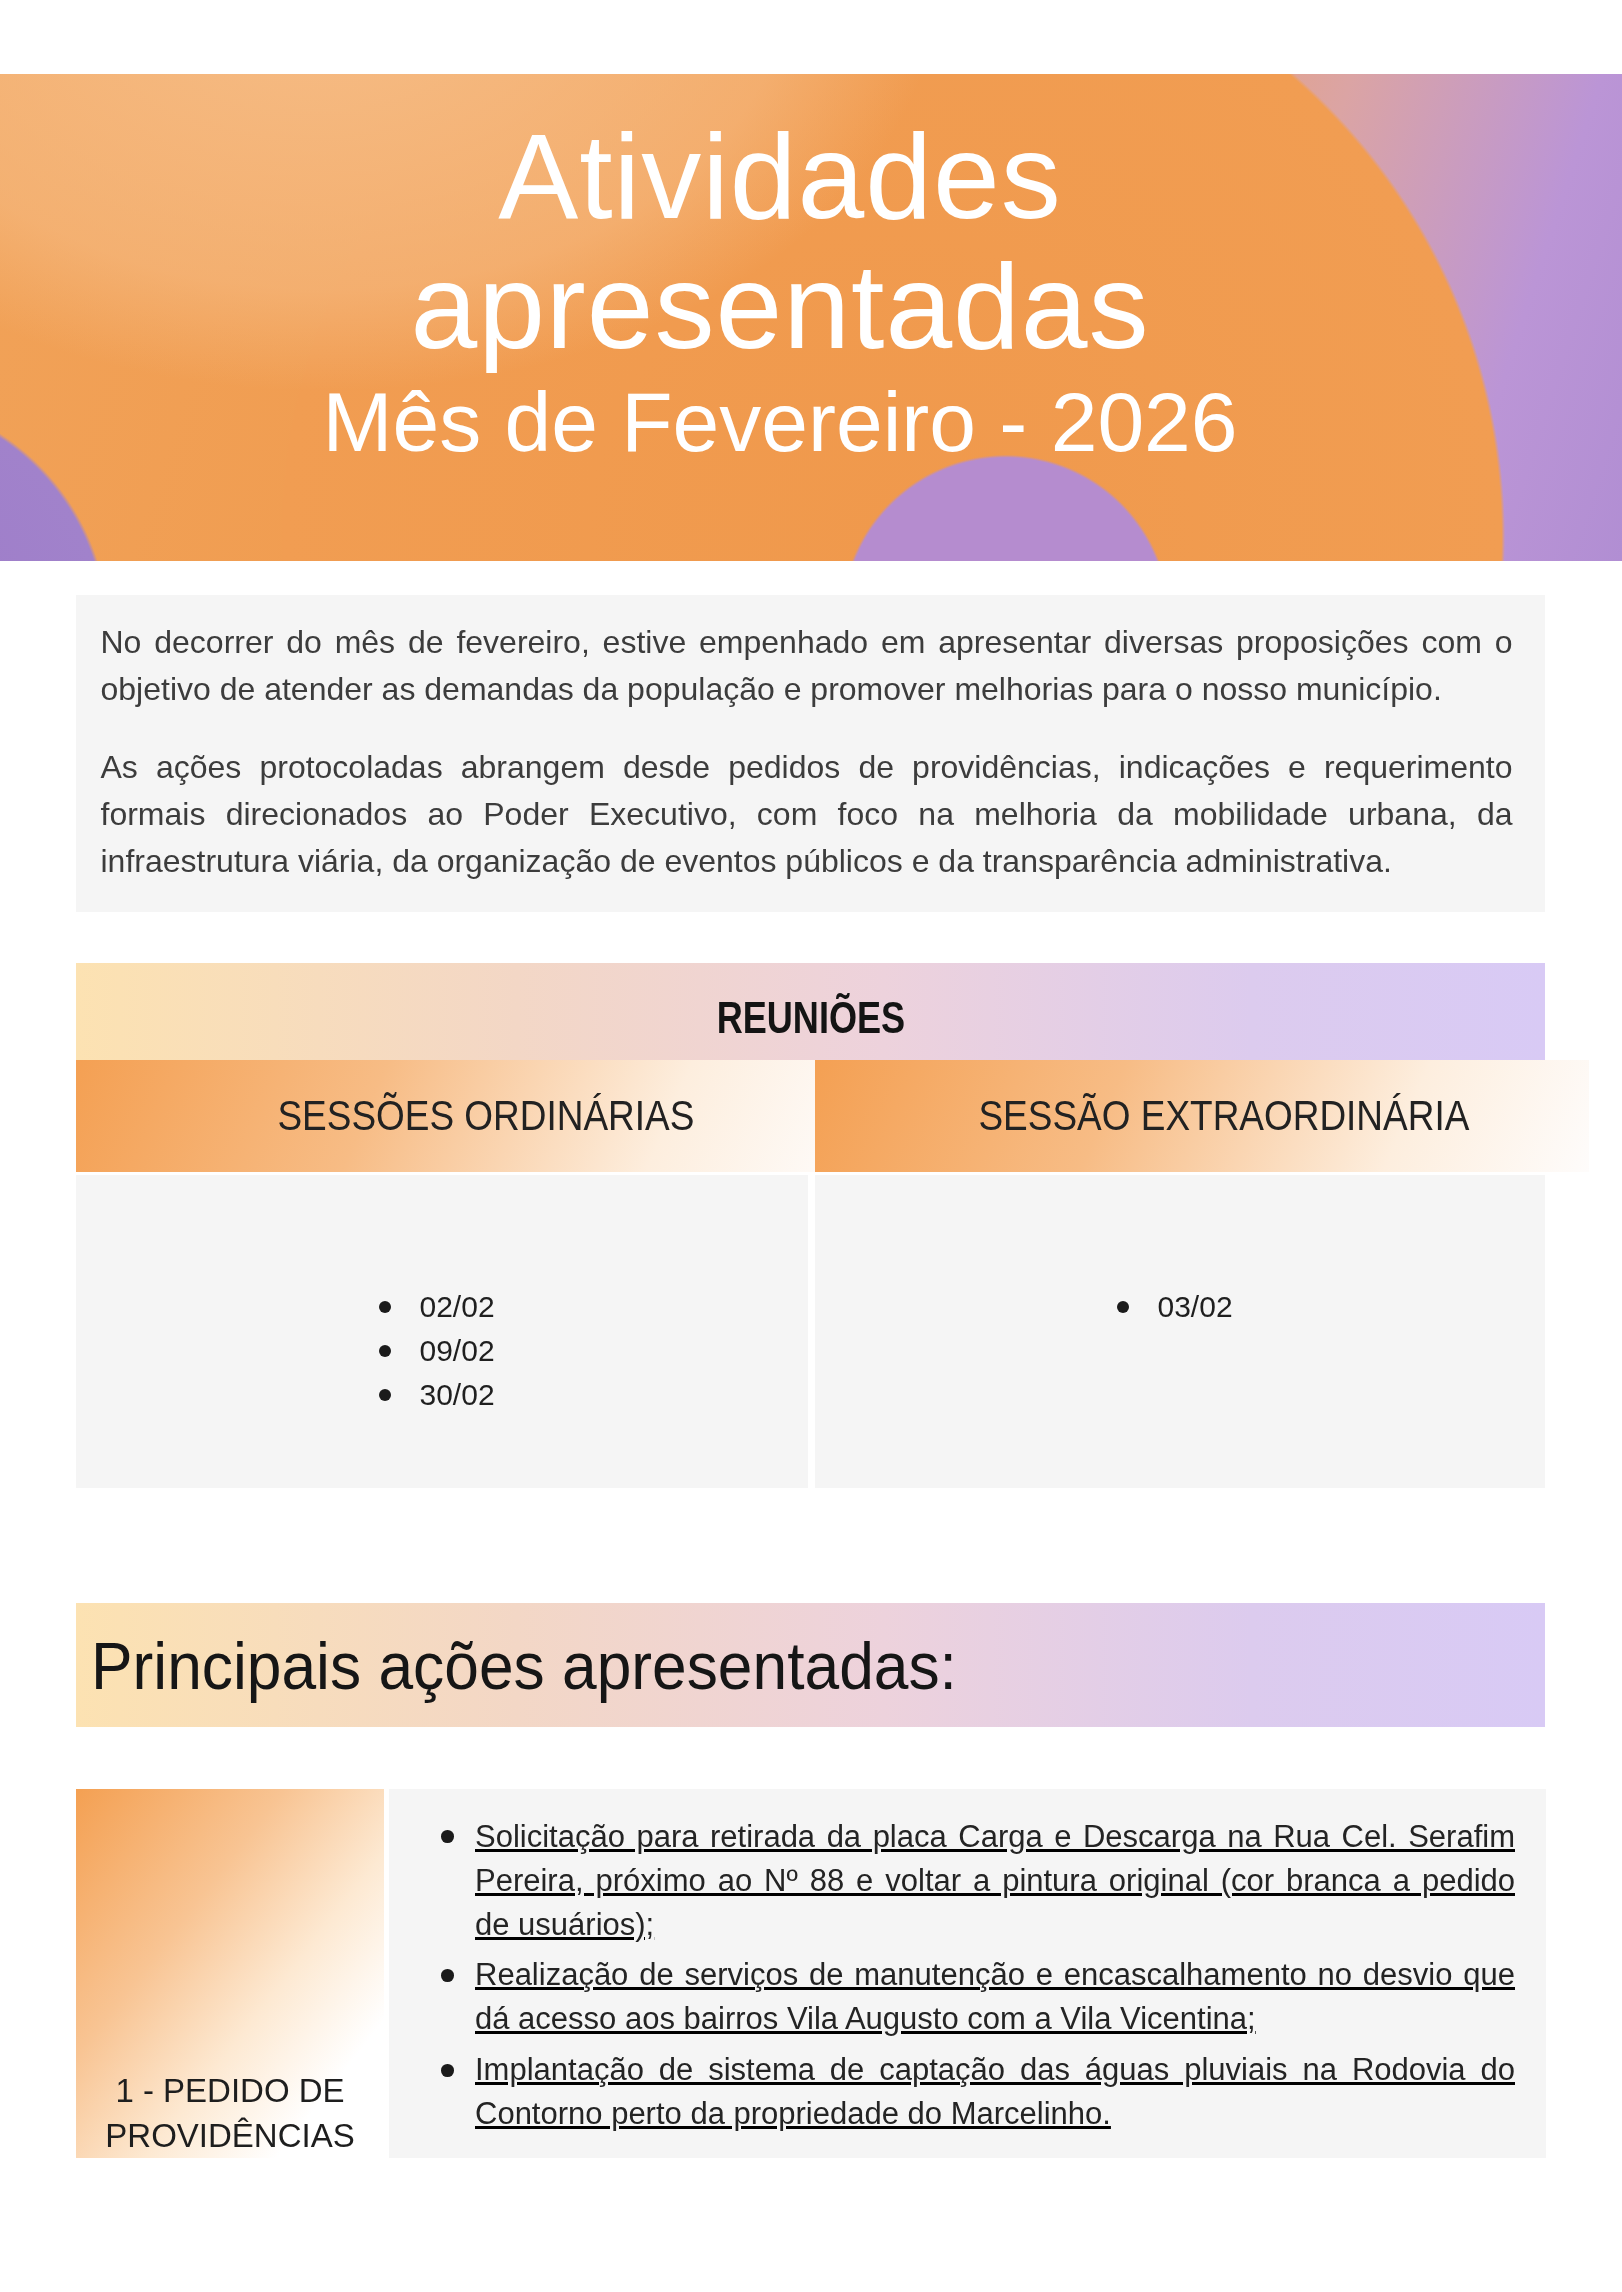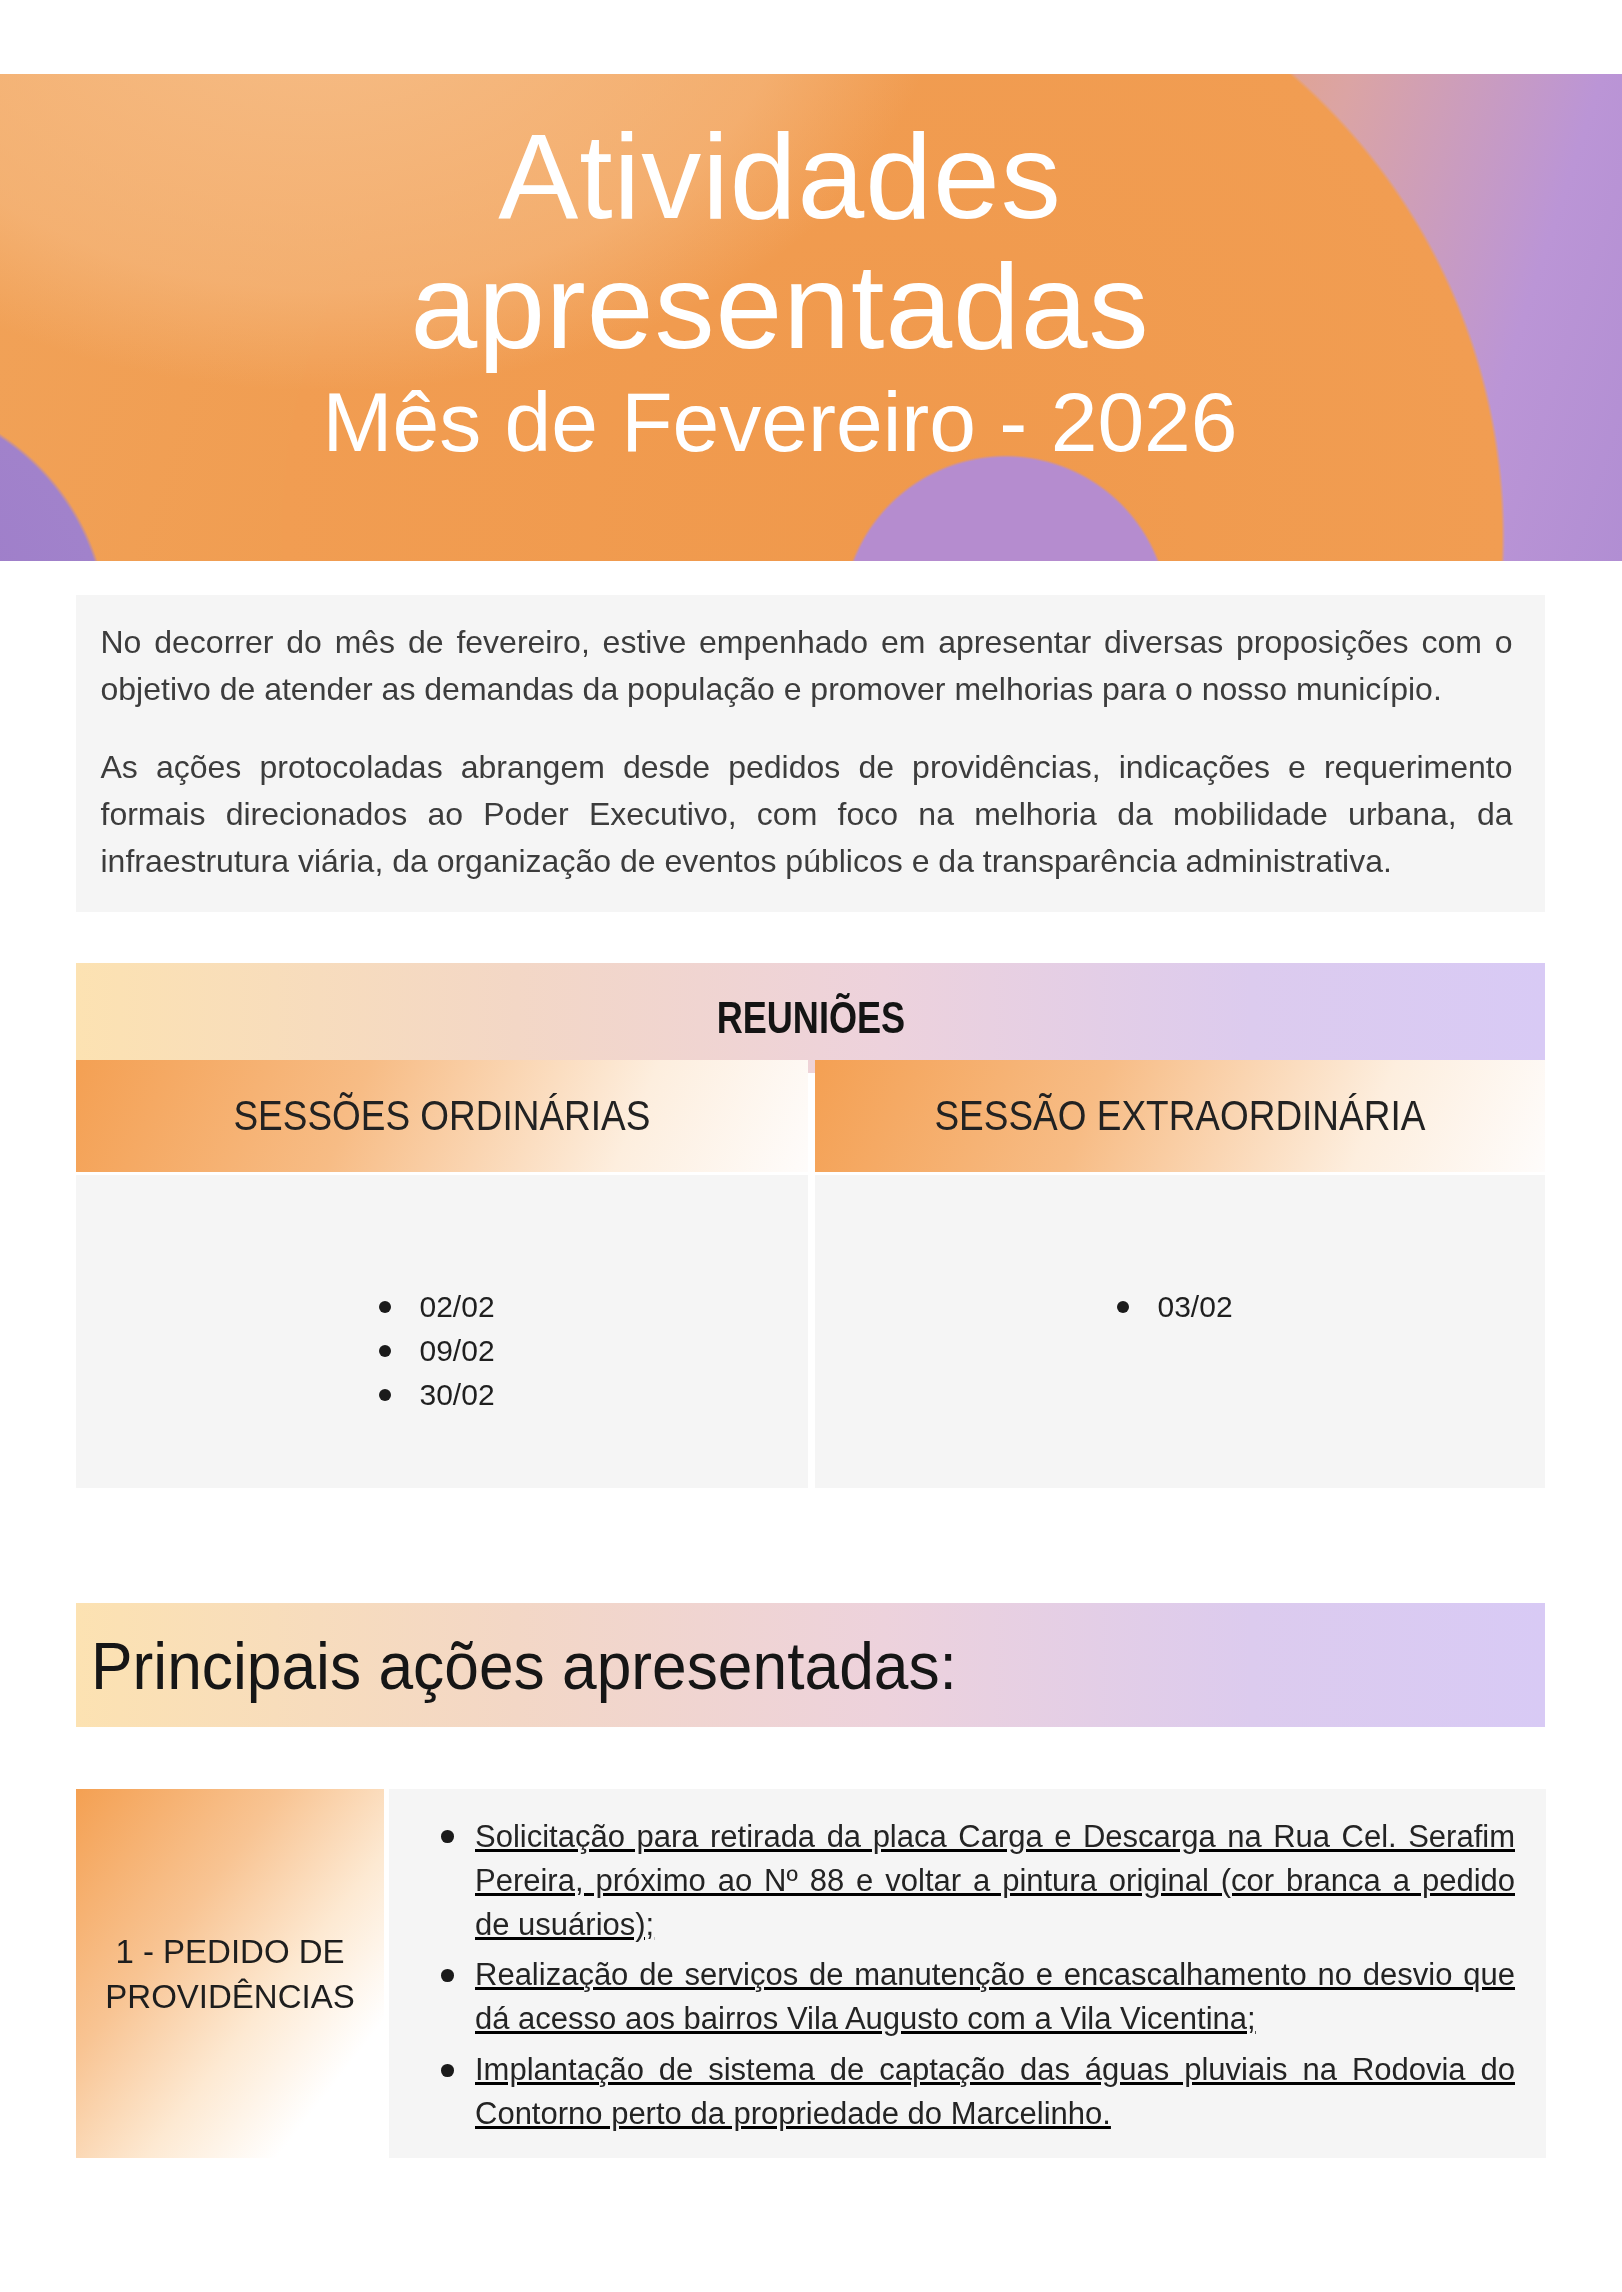--- a/index.html
+++ b/index.html
@@ -31,21 +31,21 @@
   
   .reu-title-row{
     position:absolute;top:946px;left:76px;width:1469px;height:110px;
     background:linear-gradient(90deg,#fce2b2 0%,#f3d7c6 30%,#edd2dc 55%,#dccbee 80%,#d8caf5 100%);
     display:flex;align-items:center;justify-content:center;margin-top:17px;
   }
   .reu-title-row .t{font-size:44px;font-weight:700;color:#141414;display:inline-block;transform:scaleX(0.82);}
   .reu-col-header{
     position:absolute;top:1060px;height:112px;
     background:linear-gradient(113deg,#f4a053 0%,#f7bc85 38%,#fdeede 75%,#fefcfb 100%);
-    display:flex;align-items:center;justify-content:center;
+    display:flex;align-items:center;justify-content:center;padding-left:44px;
   }
   .reu-col-header .t{font-size:42px;font-weight:400;color:#222222;display:inline-block;transform:scaleX(0.88);white-space:nowrap;}
   .reu-col-left{left:76px;width:732px;}
   .reu-col-right{left:815px;width:730px;}
   .reu-body{
     position:absolute;top:1175px;height:313px;background:#f5f5f5;box-sizing:border-box;
   }
   .reu-body-left{left:76px;width:732px;}
   .reu-body-right{left:815px;width:730px;}
   .date-list{list-style:none;margin:110px auto 4px auto;padding:0;width:127px;}
@@ -62,21 +62,21 @@
     display:flex;align-items:center;padding-left:15px;
   }
   .actions-banner .t{
     font-size:67px;font-weight:500;color:#161616;display:inline-block;
     transform:scaleX(0.93);transform-origin:left center;white-space:nowrap;
   }
   
   .cat-cell{
     position:absolute;top:1789px;left:76px;width:308px;height:369px;box-sizing:border-box;
     background:linear-gradient(128deg,#f4a052 0%,#f8c493 35%,#fde9d2 60%,#ffffff 82%);
-    display:flex;align-items:center;justify-content:center;padding:0 9.8px;
+    display:flex;align-items:flex-end;justify-content:center;padding:0 9.8px;
   }
   .cat-cell .t{font-size:33px;line-height:45px;color:#1e1e1e;text-align:center;font-weight:400;}
   .items-cell{
     position:absolute;top:1789px;left:389px;width:1157px;height:369px;box-sizing:border-box;
     background:#f5f5f5;padding:25.5px 31px 0 52px;
   }
   .item-list{list-style:none;margin:0;padding:0;text-decoration:underline;}
   .item-list li{
     position:relative;padding-left:34px;font-size:31px;line-height:44px;color:#242424;
     text-align:justify;margin-bottom:6.9px;

